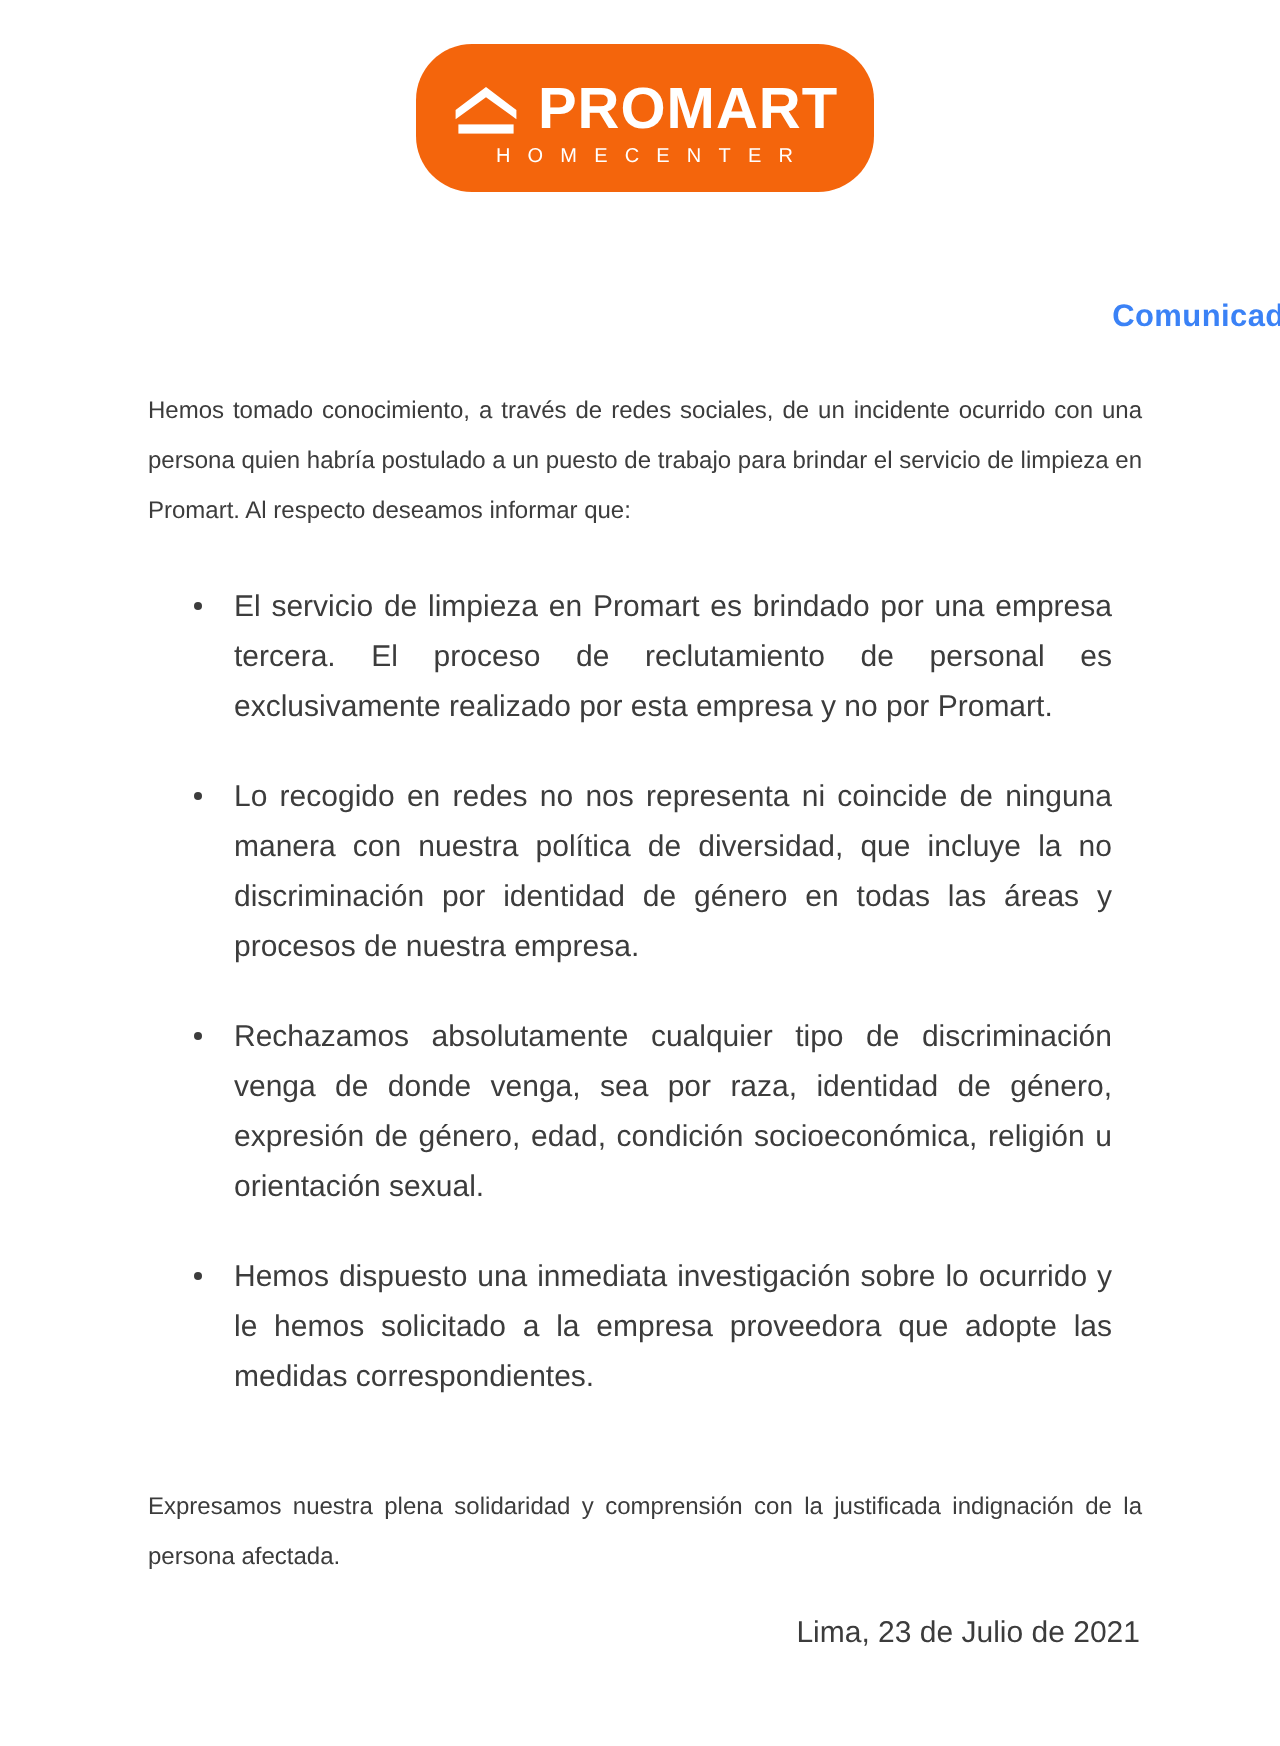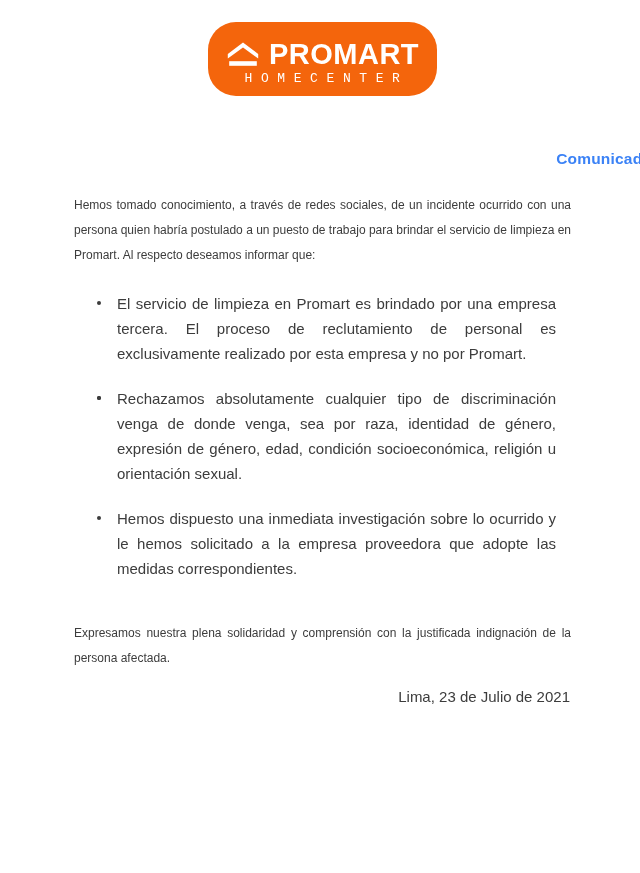--- a/index.html
+++ b/index.html
@@ -56,22 +56,22 @@
     color: #ffffff;
     font-family: "Liberation Sans", sans-serif;
     font-weight: bold;
     font-size: 29px;
     letter-spacing: 0.5px;
     line-height: 1;
     white-space: nowrap;
   }
   .brand-sub {
     color: #ffffff;
-    font-family: Liberation Mono, monospace;
-    font-size: 13px;
+    font-family: Liberation Sans, sans-serif;
+    font-size: 10px;
     font-weight: normal;
     letter-spacing: 8.6px;
     line-height: 1;
     margin-top: 1px;
     margin-left: 8px;
     white-space: nowrap;
   }
 
   
   .doc-title {
@@ -167,20 +167,21 @@
 
     <p class="para">Hemos tomado conocimiento, a través de redes sociales, de un incidente ocurrido con una persona quien habría postulado a un puesto de trabajo para brindar el servicio de limpieza en Promart. Al respecto deseamos informar que:</p>
 
     <ul class="bullet-list">
       <li class="bullet-item">
         <span class="bullet-marker"></span>
         <span>El servicio de limpieza en Promart es brindado por una empresa tercera. El proceso de reclutamiento de personal es exclusivamente realizado por esta empresa y no por Promart.</span>
       </li>
       <li class="bullet-item">
         <span class="bullet-marker"></span>
+        <span>Lo recogido en redes no nos representa ni coincide de ninguna manera con nuestra política de diversidad, que incluye la no discriminación por identidad de género en todas las áreas y procesos de nuestra empresa.</span>
       </li>
       <li class="bullet-item">
         <span class="bullet-marker"></span>
         <span>Rechazamos absolutamente cualquier tipo de discriminación venga de donde venga, sea por raza, identidad de género, expresión de género, edad, condición socioeconómica, religión u orientación sexual.</span>
       </li>
       <li class="bullet-item">
         <span class="bullet-marker"></span>
         <span>Hemos dispuesto una inmediata investigación sobre lo ocurrido y le hemos solicitado a la empresa proveedora que adopte las medidas correspondientes.</span>
       </li>
     </ul>

